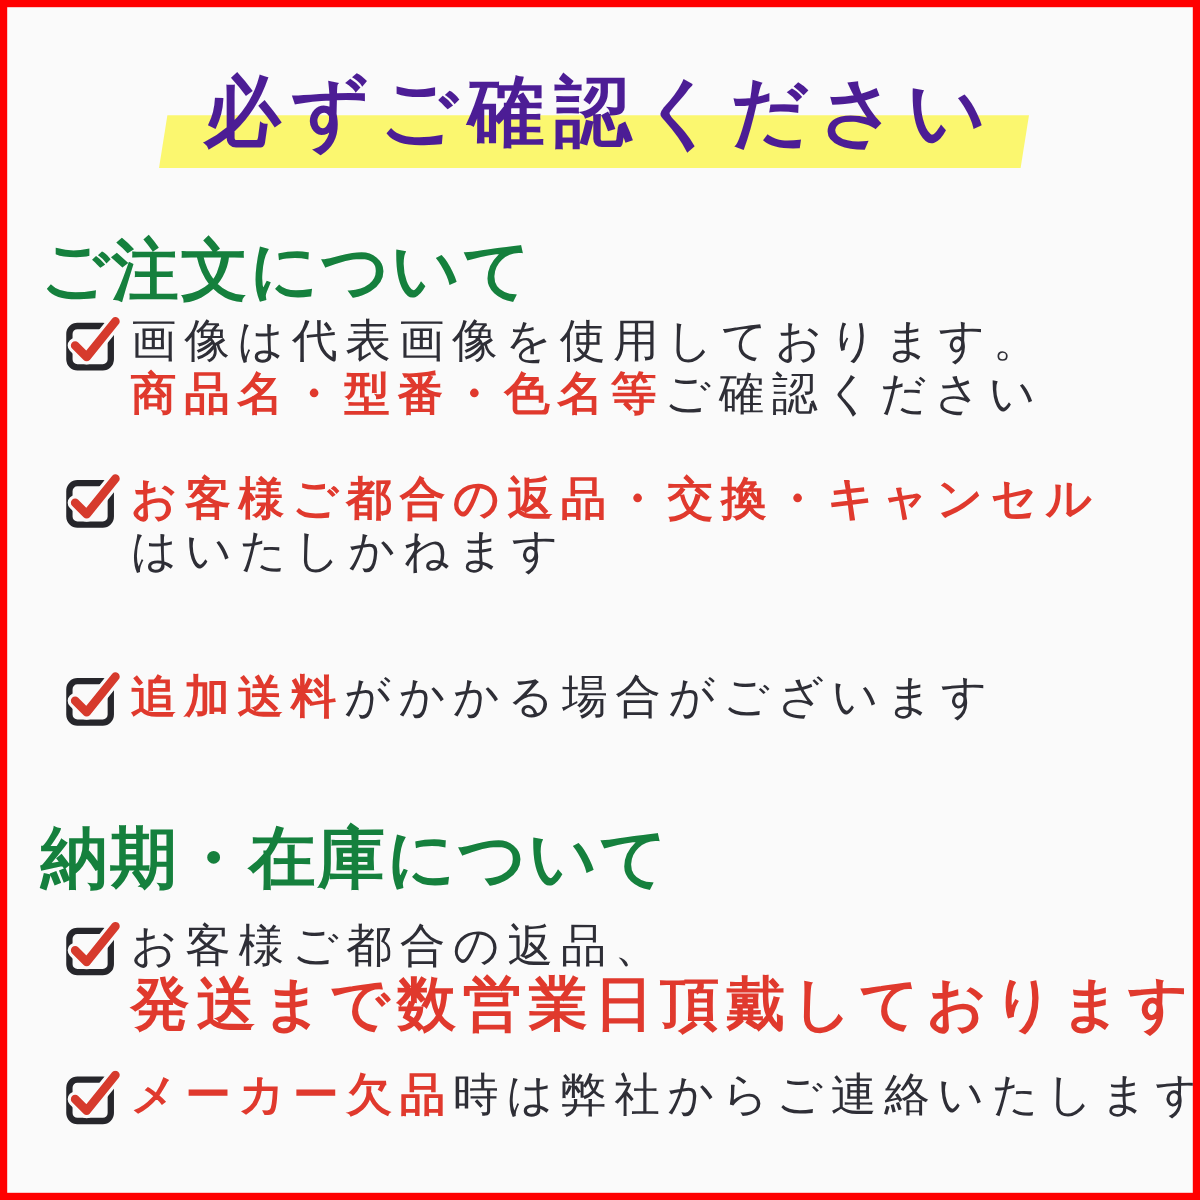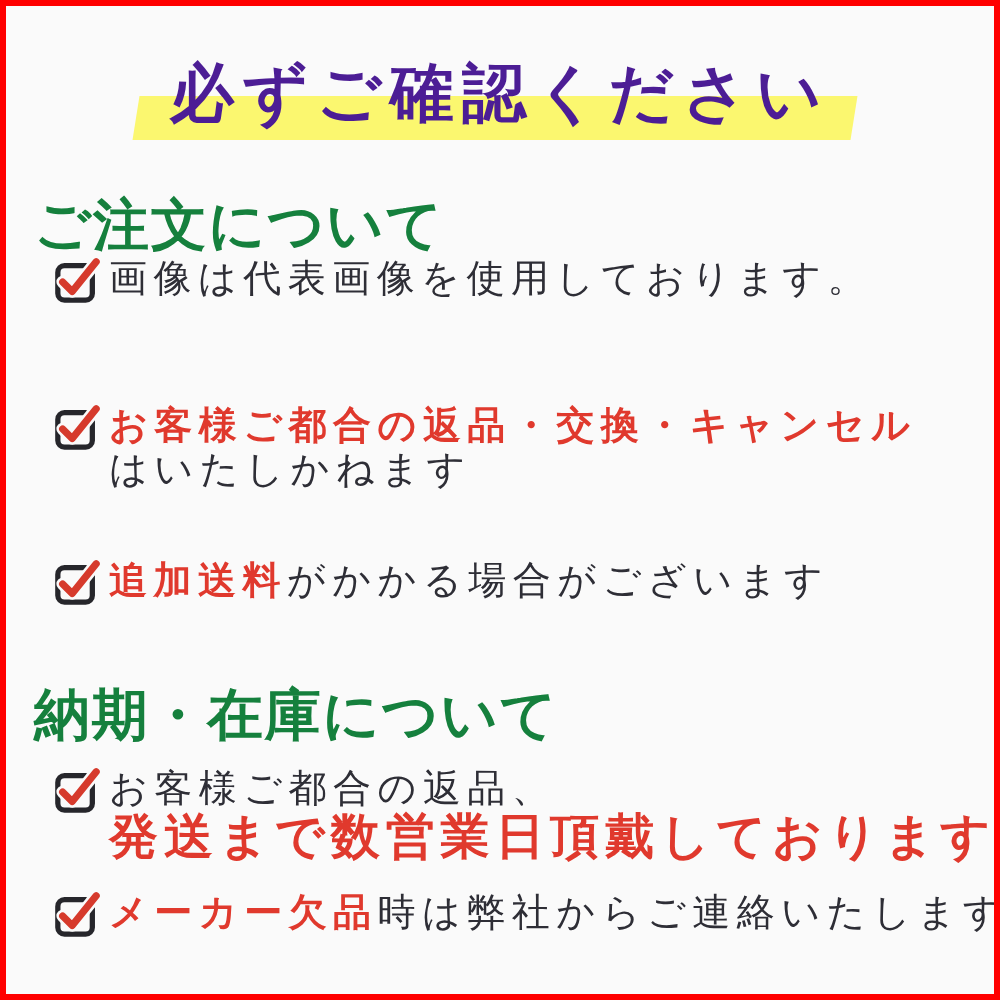--- a/index.html
+++ b/index.html
@@ -41,22 +41,22 @@
     color:#15803d;
     white-space:nowrap;
   }
   .heading-orders{top:182px;}
   .heading-stock{top:672px;}
   
   .item{
     position:absolute;left:48px;right:20px;
     display:flex;align-items:flex-start;gap:9px;
   }
-  .item-1{top:250px;}
-  .item-2{top:397px;}
+  .item-1{top:256px;}
+  .item-2{top:387px;}
   .item-3{top:512px;margin-top:40px;}
   .item-4{top:760px;}
   .item-5{top:884px;}
   .checkbox{flex:0 0 auto;margin-top:2px;}
   .item-text{flex:1 1 auto;}
   .line{
     font-size:38px;line-height:44px;
     letter-spacing:0.17em;
     white-space:nowrap;
   }
@@ -86,20 +86,23 @@
 
   <div class="item item-1">
     <svg class="checkbox" width="46" height="46" viewBox="0 0 48 48">
       <rect x="4" y="8" width="36" height="36" rx="7" fill="none" stroke="#26262b" stroke-width="5.5"></rect>
       <path d="M9 25 L19 35 L44 4" fill="none" stroke="#fafafa" stroke-width="13" stroke-linecap="round" stroke-linejoin="round"></path>
       <path d="M9 25 L19 35 L44 4" fill="none" stroke="#d63a2c" stroke-width="7.5" stroke-linecap="round" stroke-linejoin="round"></path>
     </svg>
     <div class="item-text">
       <div class="line">
         <span class="seg-black">画像は代表画像を使用しております。</span>
+      </div>
+      <div class="line">
+        <span class="seg-red">商品名・型番・色名等</span><span class="seg-black">ご確認ください</span>
       </div>
     </div>
   </div>
 
   <div class="item item-2">
     <svg class="checkbox" width="46" height="46" viewBox="0 0 48 48">
       <rect x="4" y="8" width="36" height="36" rx="7" fill="none" stroke="#26262b" stroke-width="5.5"></rect>
       <path d="M9 25 L19 35 L44 4" fill="none" stroke="#fafafa" stroke-width="13" stroke-linecap="round" stroke-linejoin="round"></path>
       <path d="M9 25 L19 35 L44 4" fill="none" stroke="#d63a2c" stroke-width="7.5" stroke-linecap="round" stroke-linejoin="round"></path>
     </svg>

